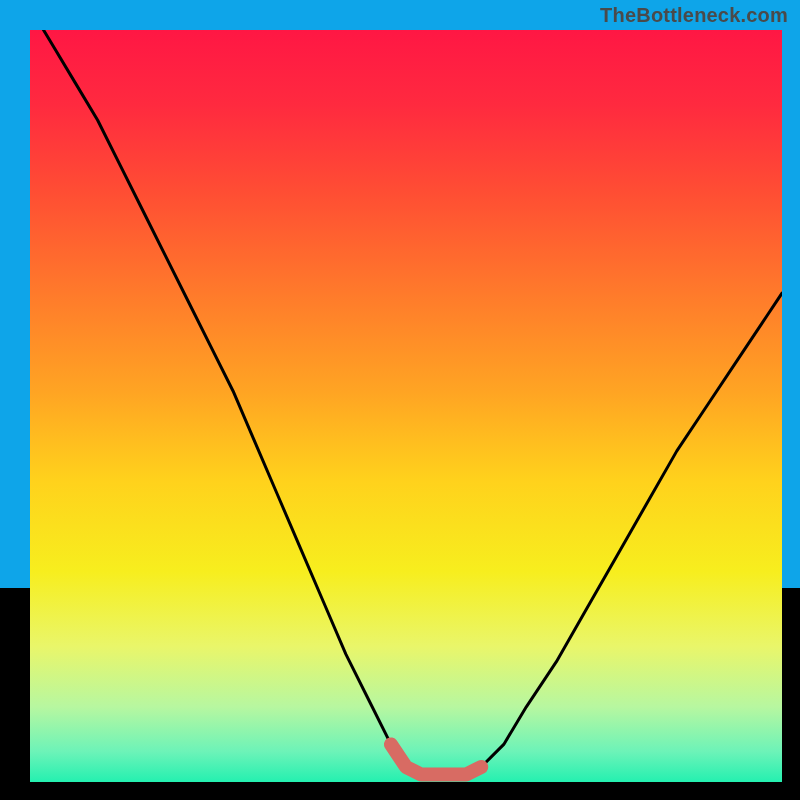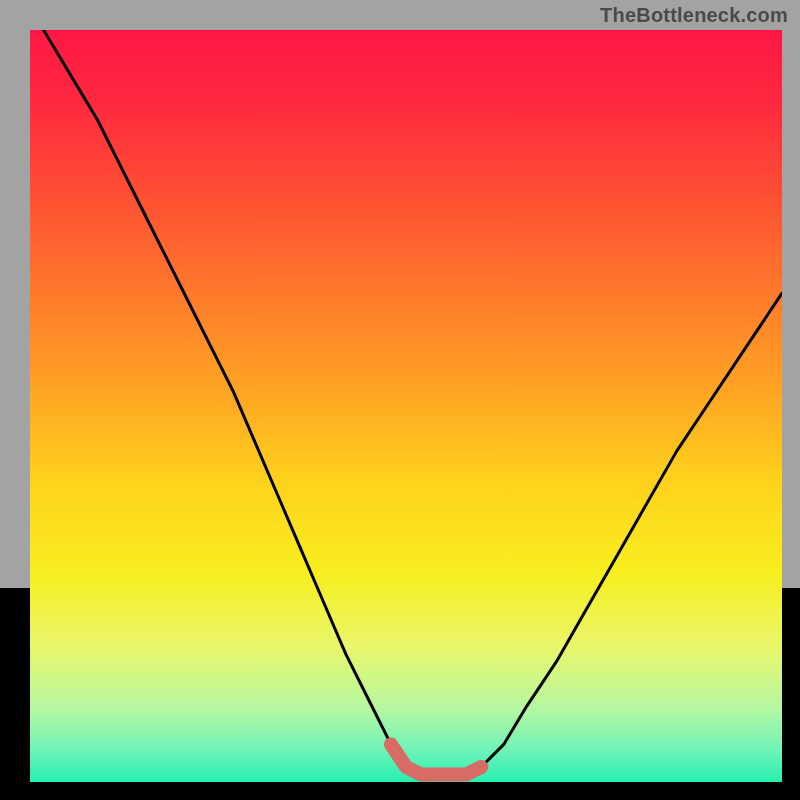--- a/index.html
+++ b/index.html
@@ -9,21 +9,21 @@
     height: 800px;
     background: #000;
     overflow: hidden;
     font-family: Arial, Helvetica, sans-serif;
   }
   .frame {
     position: absolute;
     inset: 0;
     width: 800px;
     height: 588px;
-    background: #a3a3a3;
+    background: #0ea5e9;
   }
   .watermark {
     position: absolute;
     top: 4px;
     right: 12px;
     color: #4a4a4a;
     font-size: 20px;
     font-weight: 600;
     letter-spacing: 0.2px;
     z-index: 5;

